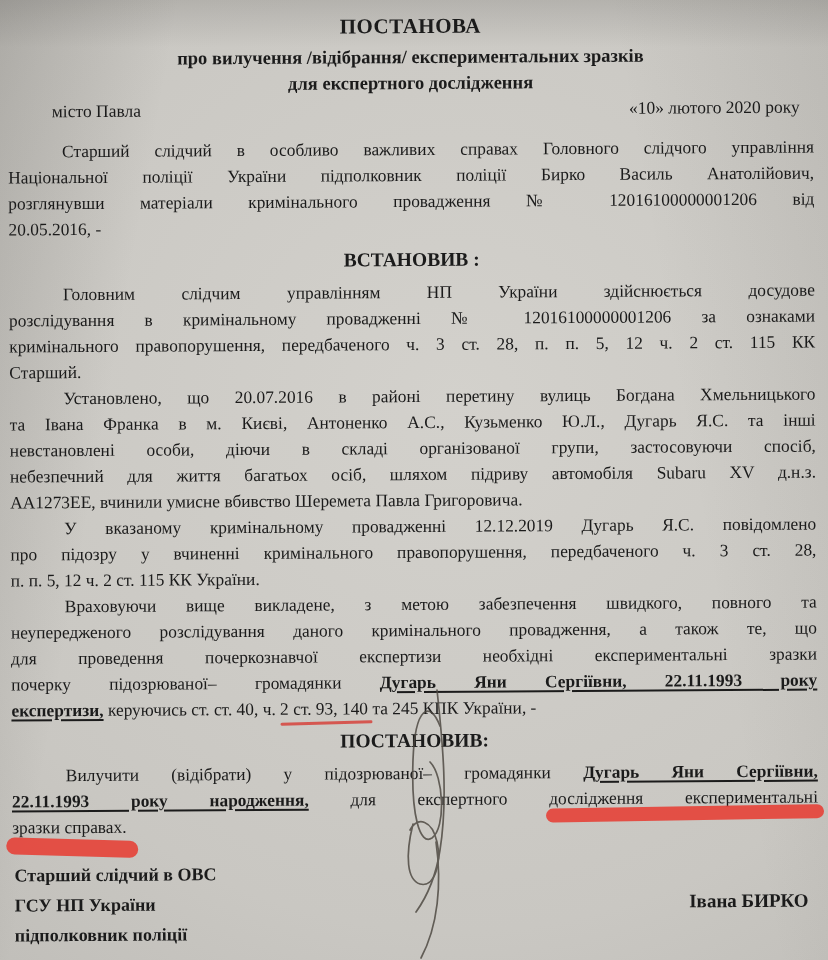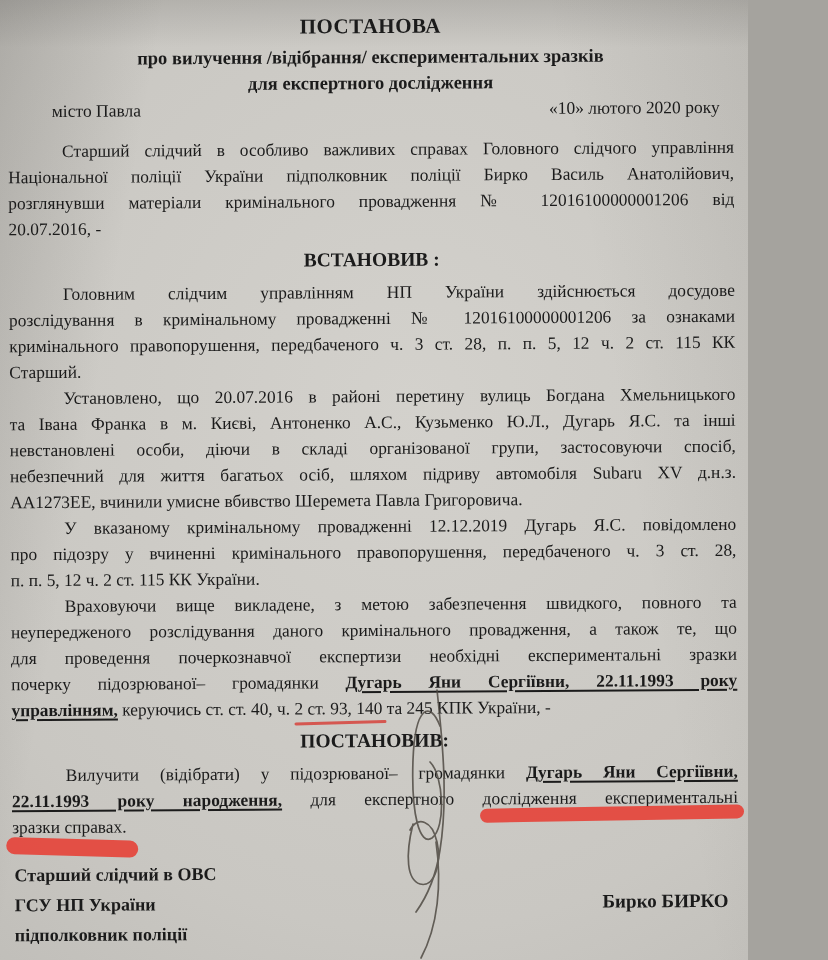--- a/index.html
+++ b/index.html
@@ -4,21 +4,21 @@
 <style>
   html, body {
     margin: 0; padding: 0;
     width: 828px; height: 960px;
     overflow: hidden;
     background: #a5a39e;
     font-family: "Liberation Serif", "DejaVu Serif", serif;
   }
   .page {
     position: relative;
-    width: 748px; height: 960px;
+    width: 828px; height: 960px;
     color: #1b1b1b;
     background:
       linear-gradient(100deg, rgba(70,68,64,0.20) 0%, rgba(70,68,64,0) 18%),
       linear-gradient(260deg, rgba(70,68,64,0.10) 0%, rgba(0,0,0,0) 22%),
       linear-gradient(180deg, rgba(60,58,55,0.16) 0%, rgba(0,0,0,0) 5%),
       radial-gradient(130% 110% at 55% 42%, #d3d1cc 0%, #c9c7c2 50%, #b7b5b0 88%, #adaba6 100%);
   }
   .content {
     position: absolute; inset: 0;
     padding: 14px 12px 0 10px;
@@ -136,21 +136,21 @@
 
     <div class="dateline">
       <span>місто Павла</span>
       <span>«10» лютого 2020 року</span>
     </div>
 
     <div class="para">
       <div class="line first"><span class="ind"></span><span>Старший слідчий в особливо важливих справах Головного слідчого управління</span></div>
       <div class="line"><span>Національної поліції України підполковник поліції Бирко Василь Анатолійович,</span></div>
       <div class="line"><span>розглянувши матеріали кримінального провадження № 12016100000001206 від</span></div>
-      <div class="line last"><span>20.07.2016, -</span></div>
+      <div class="line last"><span>20.05.2016, -</span></div>
     </div>
 
     <div class="h">ВСТАНОВИВ :</div>
 
     <div class="para">
       <div class="line first"><span class="ind"></span><span>Головним слідчим управлінням НП України здійснюється досудове</span></div>
       <div class="line"><span>розслідування в кримінальному провадженні № 12016100000001206 за ознаками</span></div>
       <div class="line"><span>кримінального правопорушення, передбаченого ч. 3 ст. 28, п. п. 5, 12 ч. 2 ст. 115 КК</span></div>
       <div class="line last"><span>Старший.</span></div>
     </div>
@@ -167,38 +167,38 @@
       <div class="line first"><span class="ind"></span><span>У вказаному кримінальному провадженні 12.12.2019 Дугарь Я.С. повідомлено</span></div>
       <div class="line"><span>про підозру у вчиненні кримінального правопорушення, передбаченого ч. 3 ст. 28,</span></div>
       <div class="line last"><span>п. п. 5, 12 ч. 2 ст. 115 КК України.</span></div>
     </div>
 
     <div class="para">
       <div class="line first"><span class="ind"></span><span>Враховуючи вище викладене, з метою забезпечення швидкого, повного та</span></div>
       <div class="line"><span>неупередженого розслідування даного кримінального провадження, а також те, що</span></div>
       <div class="line"><span>для проведення почеркознавчої експертизи необхідні експериментальні зразки</span></div>
       <div class="line"><span>почерку підозрюваної– громадянки </span><span class="bu">Дугарь Яни Сергіївни, 22.11.1993 року</span></div>
-      <div class="line last"><span class="bu">управлінням,</span><span> керуючись ст. ст. 40, ч. </span><span class="rp">2 ст. 93, 140</span><span> та 245 КПК України, -</span></div>
+      <div class="line last"><span class="bu">експертизи,</span><span> керуючись ст. ст. 40, ч. </span><span class="rp">2 ст. 93, 140</span><span> та 245 КПК України, -</span></div>
     </div>
 
     <div class="h">ПОСТАНОВИВ:</div>
 
     <div class="para">
       <div class="line first"><span class="ind"></span><span>Вилучити (відібрати) у підозрюваної– громадянки </span><span class="bu">Дугарь Яни Сергіївни,</span></div>
       <div class="line"><span class="bu">22.11.1993 року народження,</span><span> для експертного </span><span class="mk">дослідження експериментальні</span></div>
       <div class="line last"><span class="mk mk2">зразки справах.</span></div>
     </div>
 
     <div class="sig-row">
       <div class="sig-block">
         <div>Старший слідчий в ОВС</div>
         <div>ГСУ НП України</div>
         <div>підполковник поліції</div>
       </div>
-      <div class="sig-name">Бирко БИРКО</div>
+      <div class="sig-name">Івана БИРКО</div>
     </div>
 
   </div>
 
   <svg class="signature-svg" viewBox="0 0 828 960">
     <g fill="none" stroke="#4b463f" stroke-width="1.7" stroke-linecap="round" opacity="0.82">
       <path d="M 437 690 C 443 745, 448 800, 440 850 C 436 876, 426 898, 416 912"></path>
       <path d="M 440 726 C 430 700, 415 706, 413 760 C 411 816, 420 846, 432 838 C 446 828, 444 776, 430 762"></path>
       <path d="M 413 824 C 405 856, 407 880, 420 884 C 434 888, 442 864, 437 842 C 432 820, 418 816, 410 830"></path>
       <path d="M 436 842 C 442 884, 438 926, 421 958"></path>

